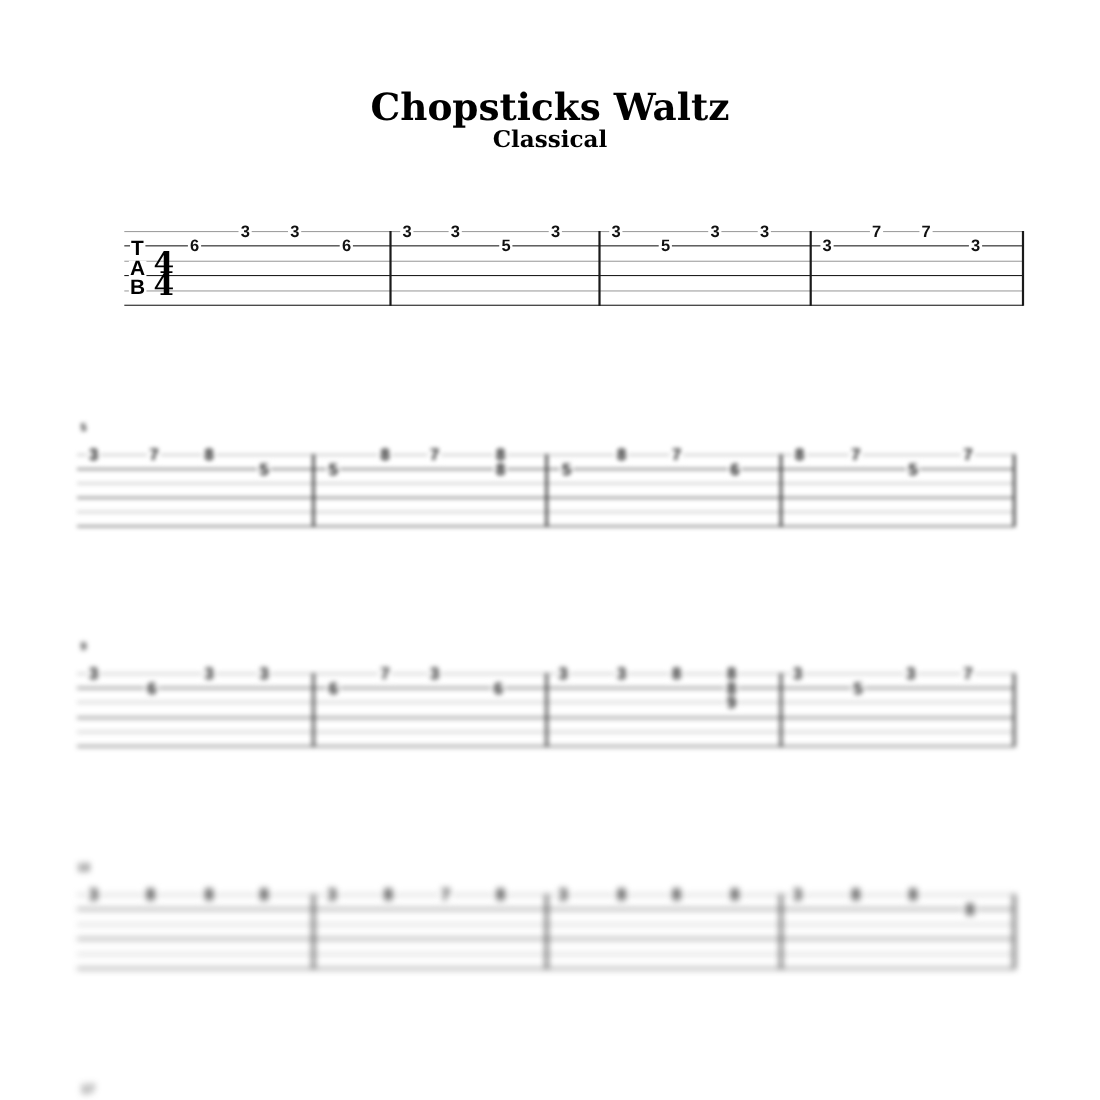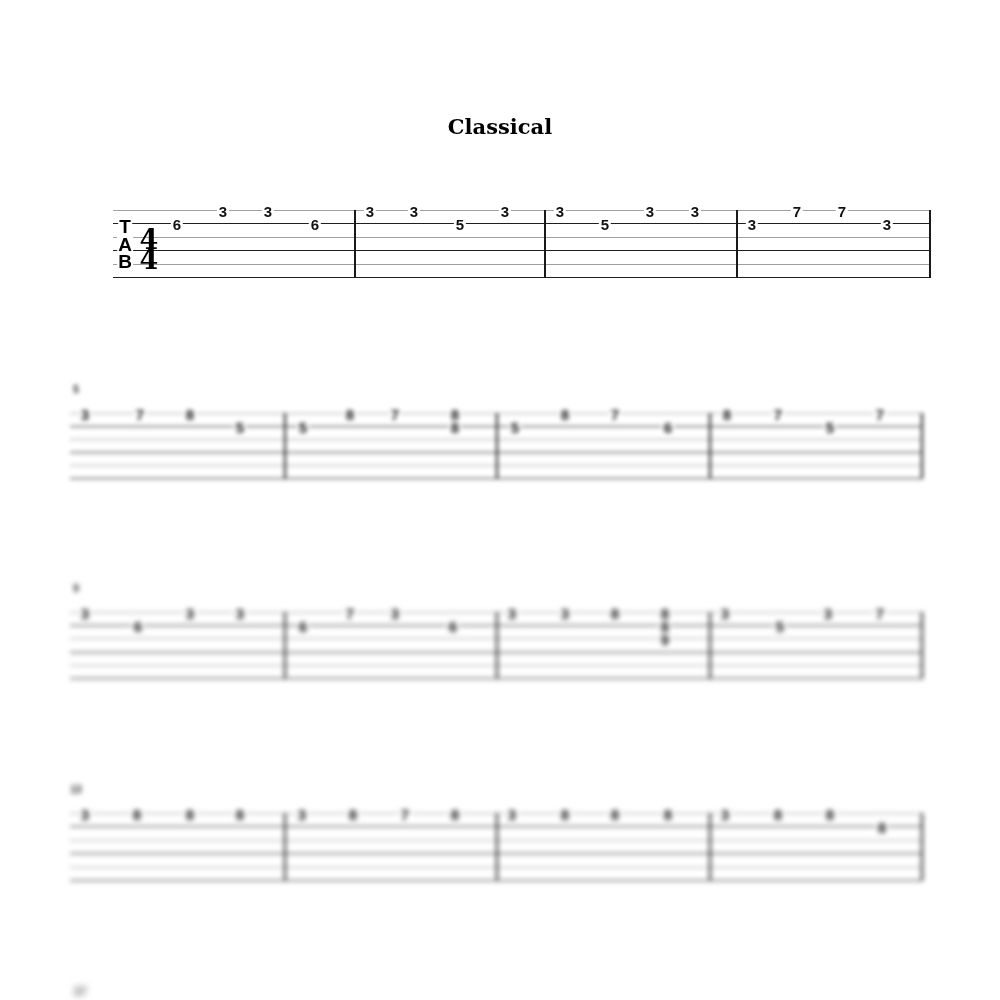--- a/index.html
+++ b/index.html
@@ -44,20 +44,21 @@
   }
   .continuation{
     position:absolute;transform:translate(-50%,-50%);
     font-family:"Liberation Sans",sans-serif;font-size:11px;font-weight:700;color:#333;
   }
 </style>
 </head>
 <body>
 
 <div id="page">
+  <div class="hdr-title">Chopsticks Waltz</div>
   <div class="hdr-subtitle">Classical</div>
   <div id="systems-root">
       <div class="system">
         <div class="staff-line" style="left: 113px; top: 210px; width: 817px; background: rgb(160, 160, 160);"></div>
         <div class="staff-line" style="left: 113px; top: 223.4px; width: 817px; background: rgb(31, 31, 31);"></div>
         <div class="staff-line" style="left: 113px; top: 236.8px; width: 817px; background: rgb(160, 160, 160);"></div>
         <div class="staff-line" style="left: 113px; top: 250.2px; width: 817px; background: rgb(31, 31, 31);"></div>
         <div class="staff-line" style="left: 113px; top: 263.6px; width: 817px; background: rgb(160, 160, 160);"></div>
         <div class="staff-line" style="left: 113px; top: 277px; width: 817px; background: rgb(31, 31, 31);"></div>
         <div class="barline" style="left: 354px; top: 210px; height: 68px; background: rgb(26, 26, 26);"></div>

